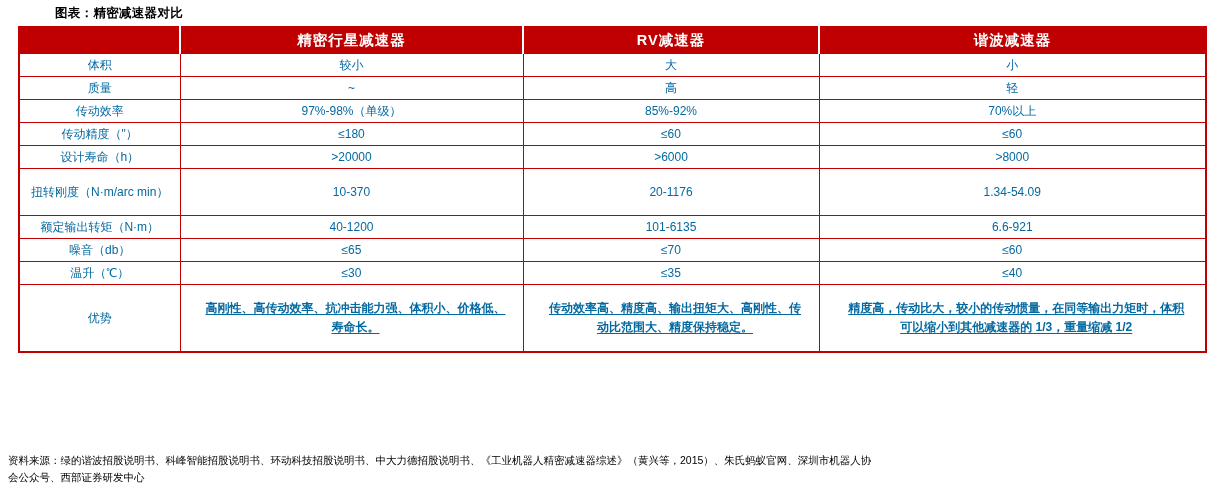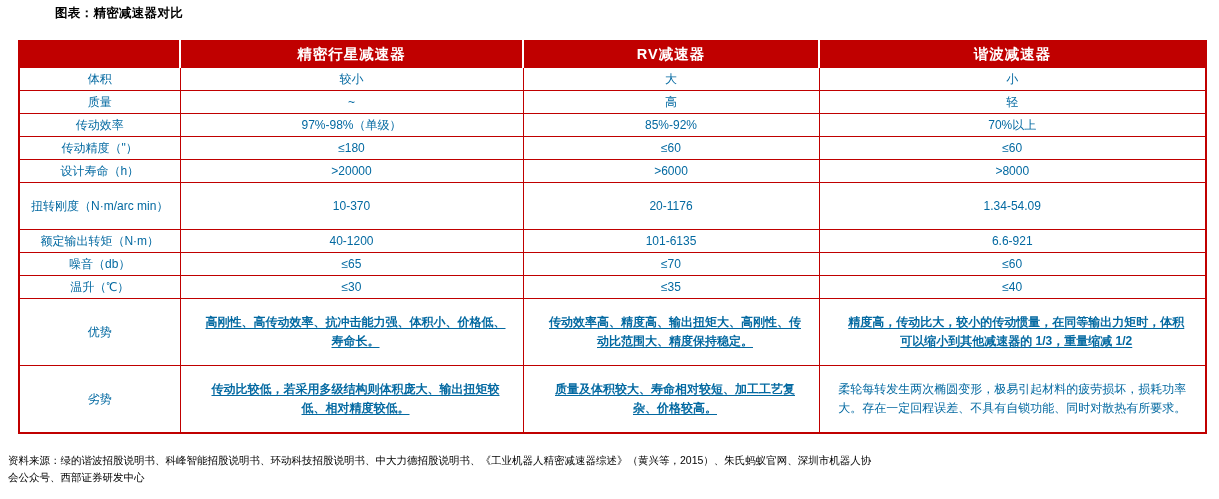--- a/index.html
+++ b/index.html
@@ -26,21 +26,21 @@
     left: 55px;
     top: 5px;
     font-size: 12.5px;
     font-weight: bold;
     letter-spacing: 0.3px;
     white-space: nowrap;
   }
   .table-wrap {
     position: absolute;
     left: 18px;
-    top: 40px;
+    top: 26px;
     width: 1185px;
   }
   table.cmp {
     width: 1185px;
     border-collapse: collapse;
     table-layout: fixed;
     font-size: 12px;
   }
   table.cmp col.c0 { width: 160px; }
   table.cmp col.c1 { width: 343px; }
@@ -214,32 +214,20 @@
             <span class="cellpara just bold-u">高刚性、高传动效率、抗冲击能力强、体积小、价格低、寿命长。</span>
           </td>
           <td>
             <span class="cellpara just bold-u">传动效率高、精度高、输出扭矩大、高刚性、传动比范围大、精度保持稳定。</span>
           </td>
           <td>
             <span class="cellpara just bold-u">精度高，传动比大，较小的传动惯量，在同等输出力矩时，体积可以缩小到其他减速器的 1/3，重量缩减 1/2</span>
           </td>
         </tr>
 
-        <tr class="dis">
-          <td class="label">劣势</td>
-          <td>
-            <span class="cellpara just bold-u">传动比较低，若采用多级结构则体积庞大、输出扭矩较低、相对精度较低。</span>
-          </td>
-          <td>
-            <span class="cellpara just bold-u">质量及体积较大、寿命相对较短、加工工艺复杂、价格较高。</span>
-          </td>
-          <td>
-            <span class="cellpara just plain">柔轮每转发生两次椭圆变形，极易引起材料的疲劳损坏，损耗功率大。存在一定回程误差、不具有自锁功能、同时对散热有所要求。</span>
-          </td>
-        </tr>
 
       </tbody>
     </table>
   </div>
 
   <div class="source">
     <span class="line">资料来源：绿的谐波招股说明书、科峰智能招股说明书、环动科技招股说明书、中大力德招股说明书、《工业机器人精密减速器综述》（黄兴等，2015）、朱氏蚂蚁官网、深圳市机器人协</span>
     <span class="line">会公众号、西部证券研发中心</span>
   </div>
 

